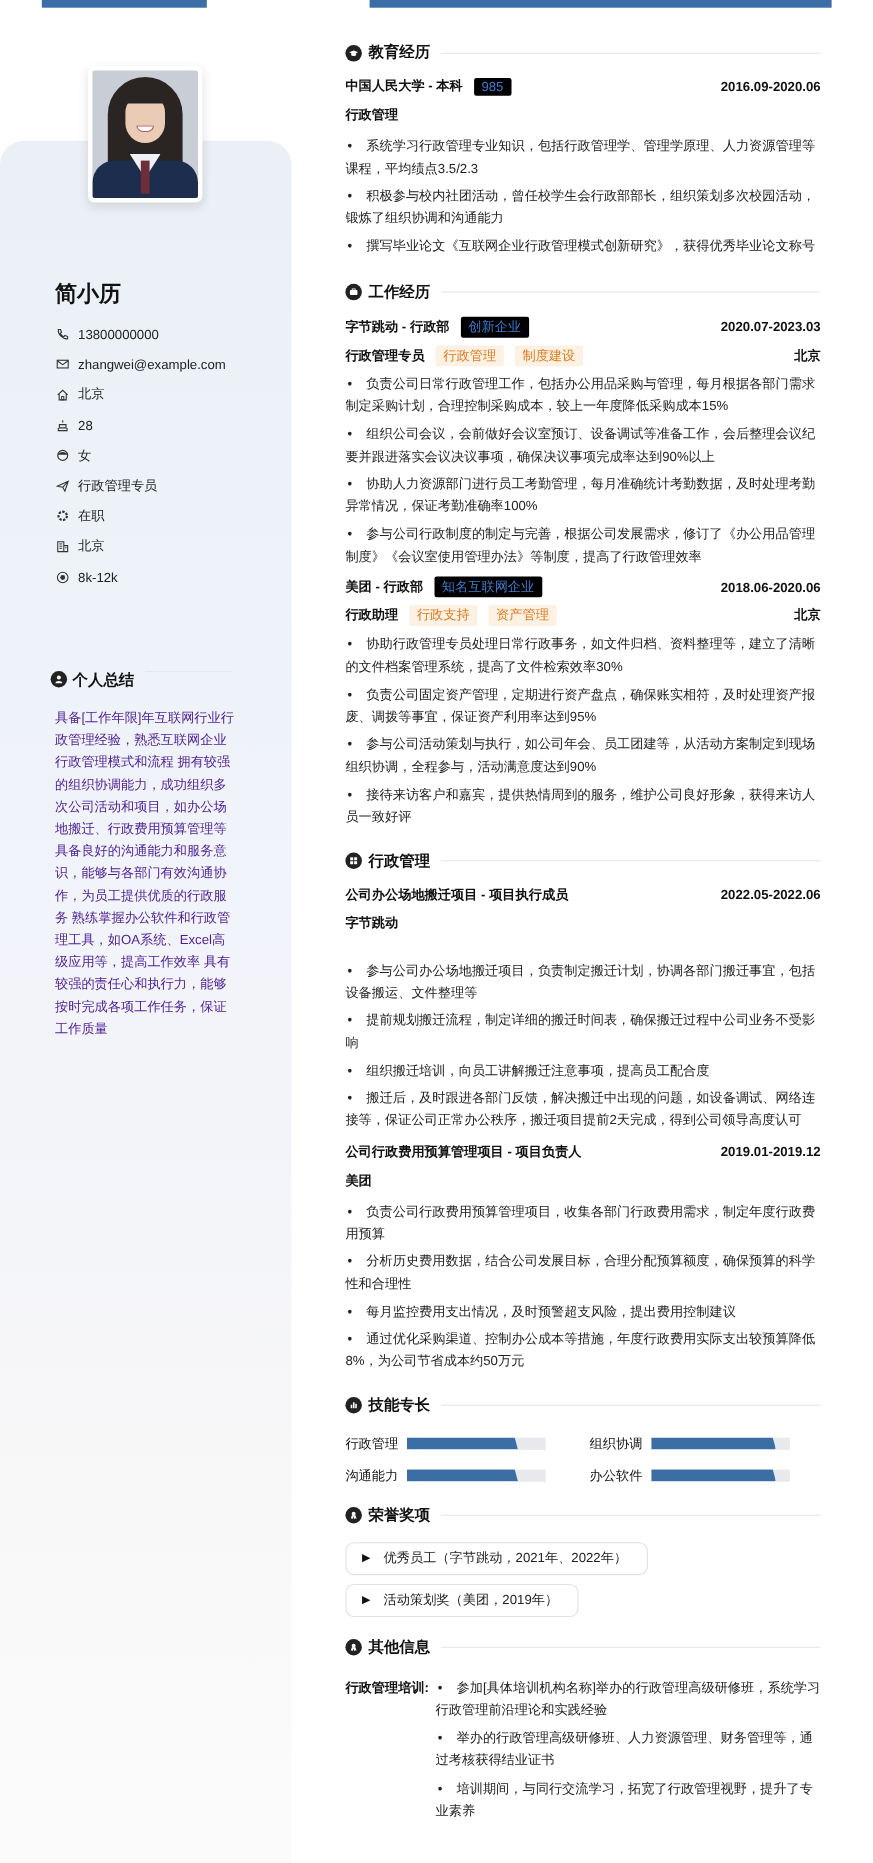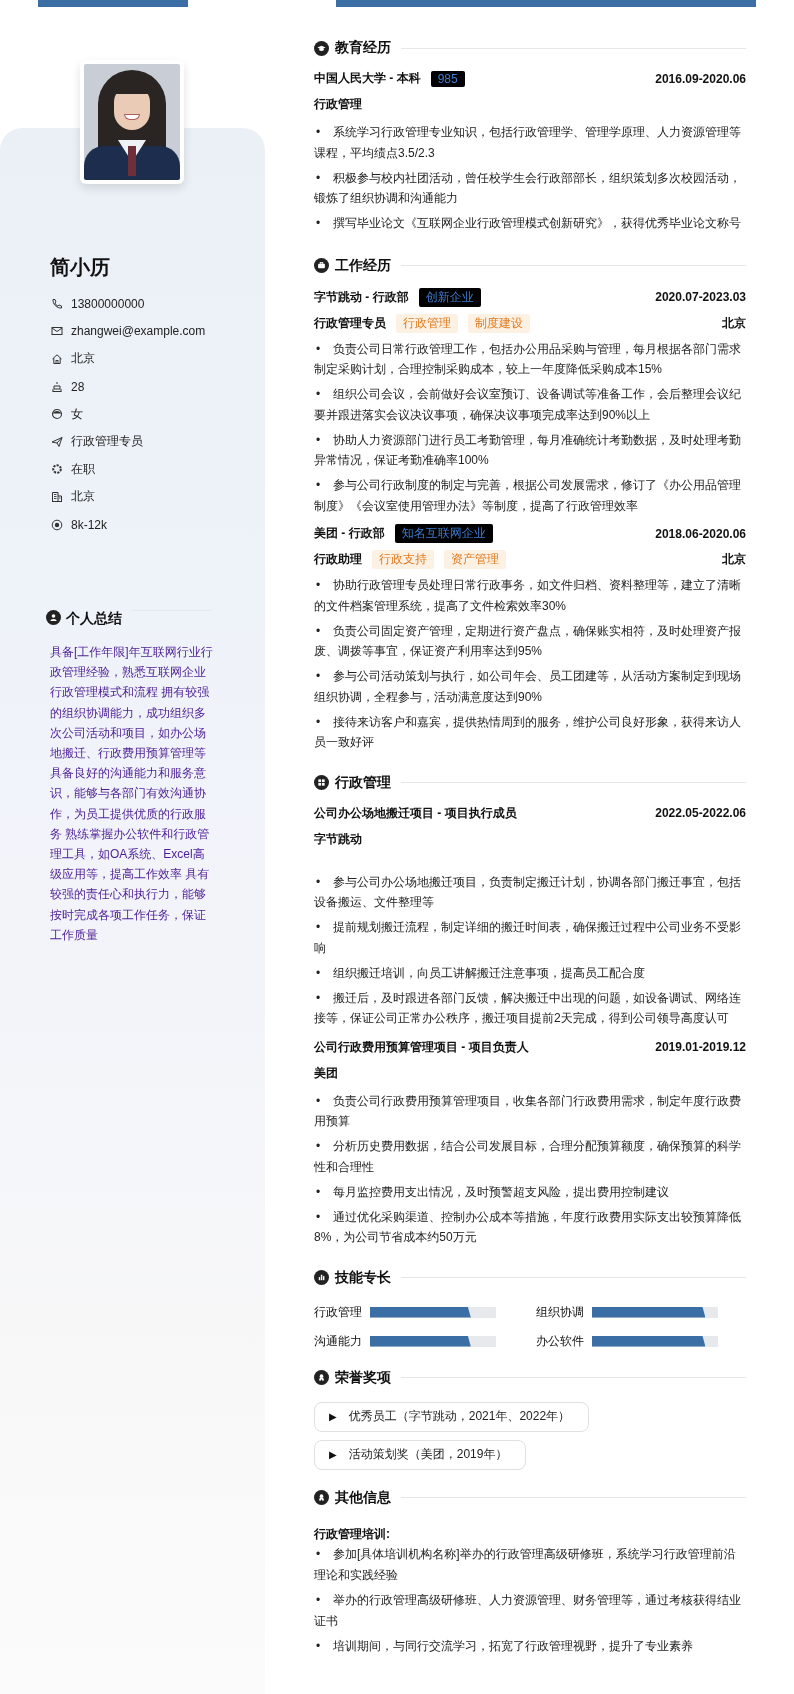--- a/index.html
+++ b/index.html
@@ -55,21 +55,21 @@
 
   .skills { display: grid; grid-template-columns: 222px 210px; row-gap: 12px; margin-top: 14px; }
   .skill { display: flex; align-items: center; font-size: 12px; color: #111; }
   .skill .lab { width: 56px; }
   .skill .bar { width: 126px; height: 11px; background: #e8e9ec; position: relative; }
   .skill .fill { position: absolute; left: 0; top: 0; height: 11px; background: #3a6ea5; clip-path: polygon(0 0, calc(100% - 3px) 0, 100% 100%, 0 100%); }
 
   .award { display: inline-flex; align-items: center; height: 30px; padding: 0 18px 0 14px; border: 1px solid #dfe1e5; border-radius: 8px; font-size: 12px; color: #222; margin-top: 8px; }
   .award .tri { font-size: 10px; margin-right: 12px; color: #111; }
 
-  .other { display: flex; margin-top: 14px; flex-direction: column; }
+  .other { display: flex; margin-top: 14px; }
   .other .lab { font-size: 12px; font-weight: bold; color: #111; width: 82px; flex: none; line-height: 20.5px; }
   .other ul.bul li { margin-bottom: 5px; }
 </style>
 </head>
 <body>
 
 <div class="topbar-left"></div>
 <div class="topbar-right"></div>
 
 <div class="sidebar"></div>

